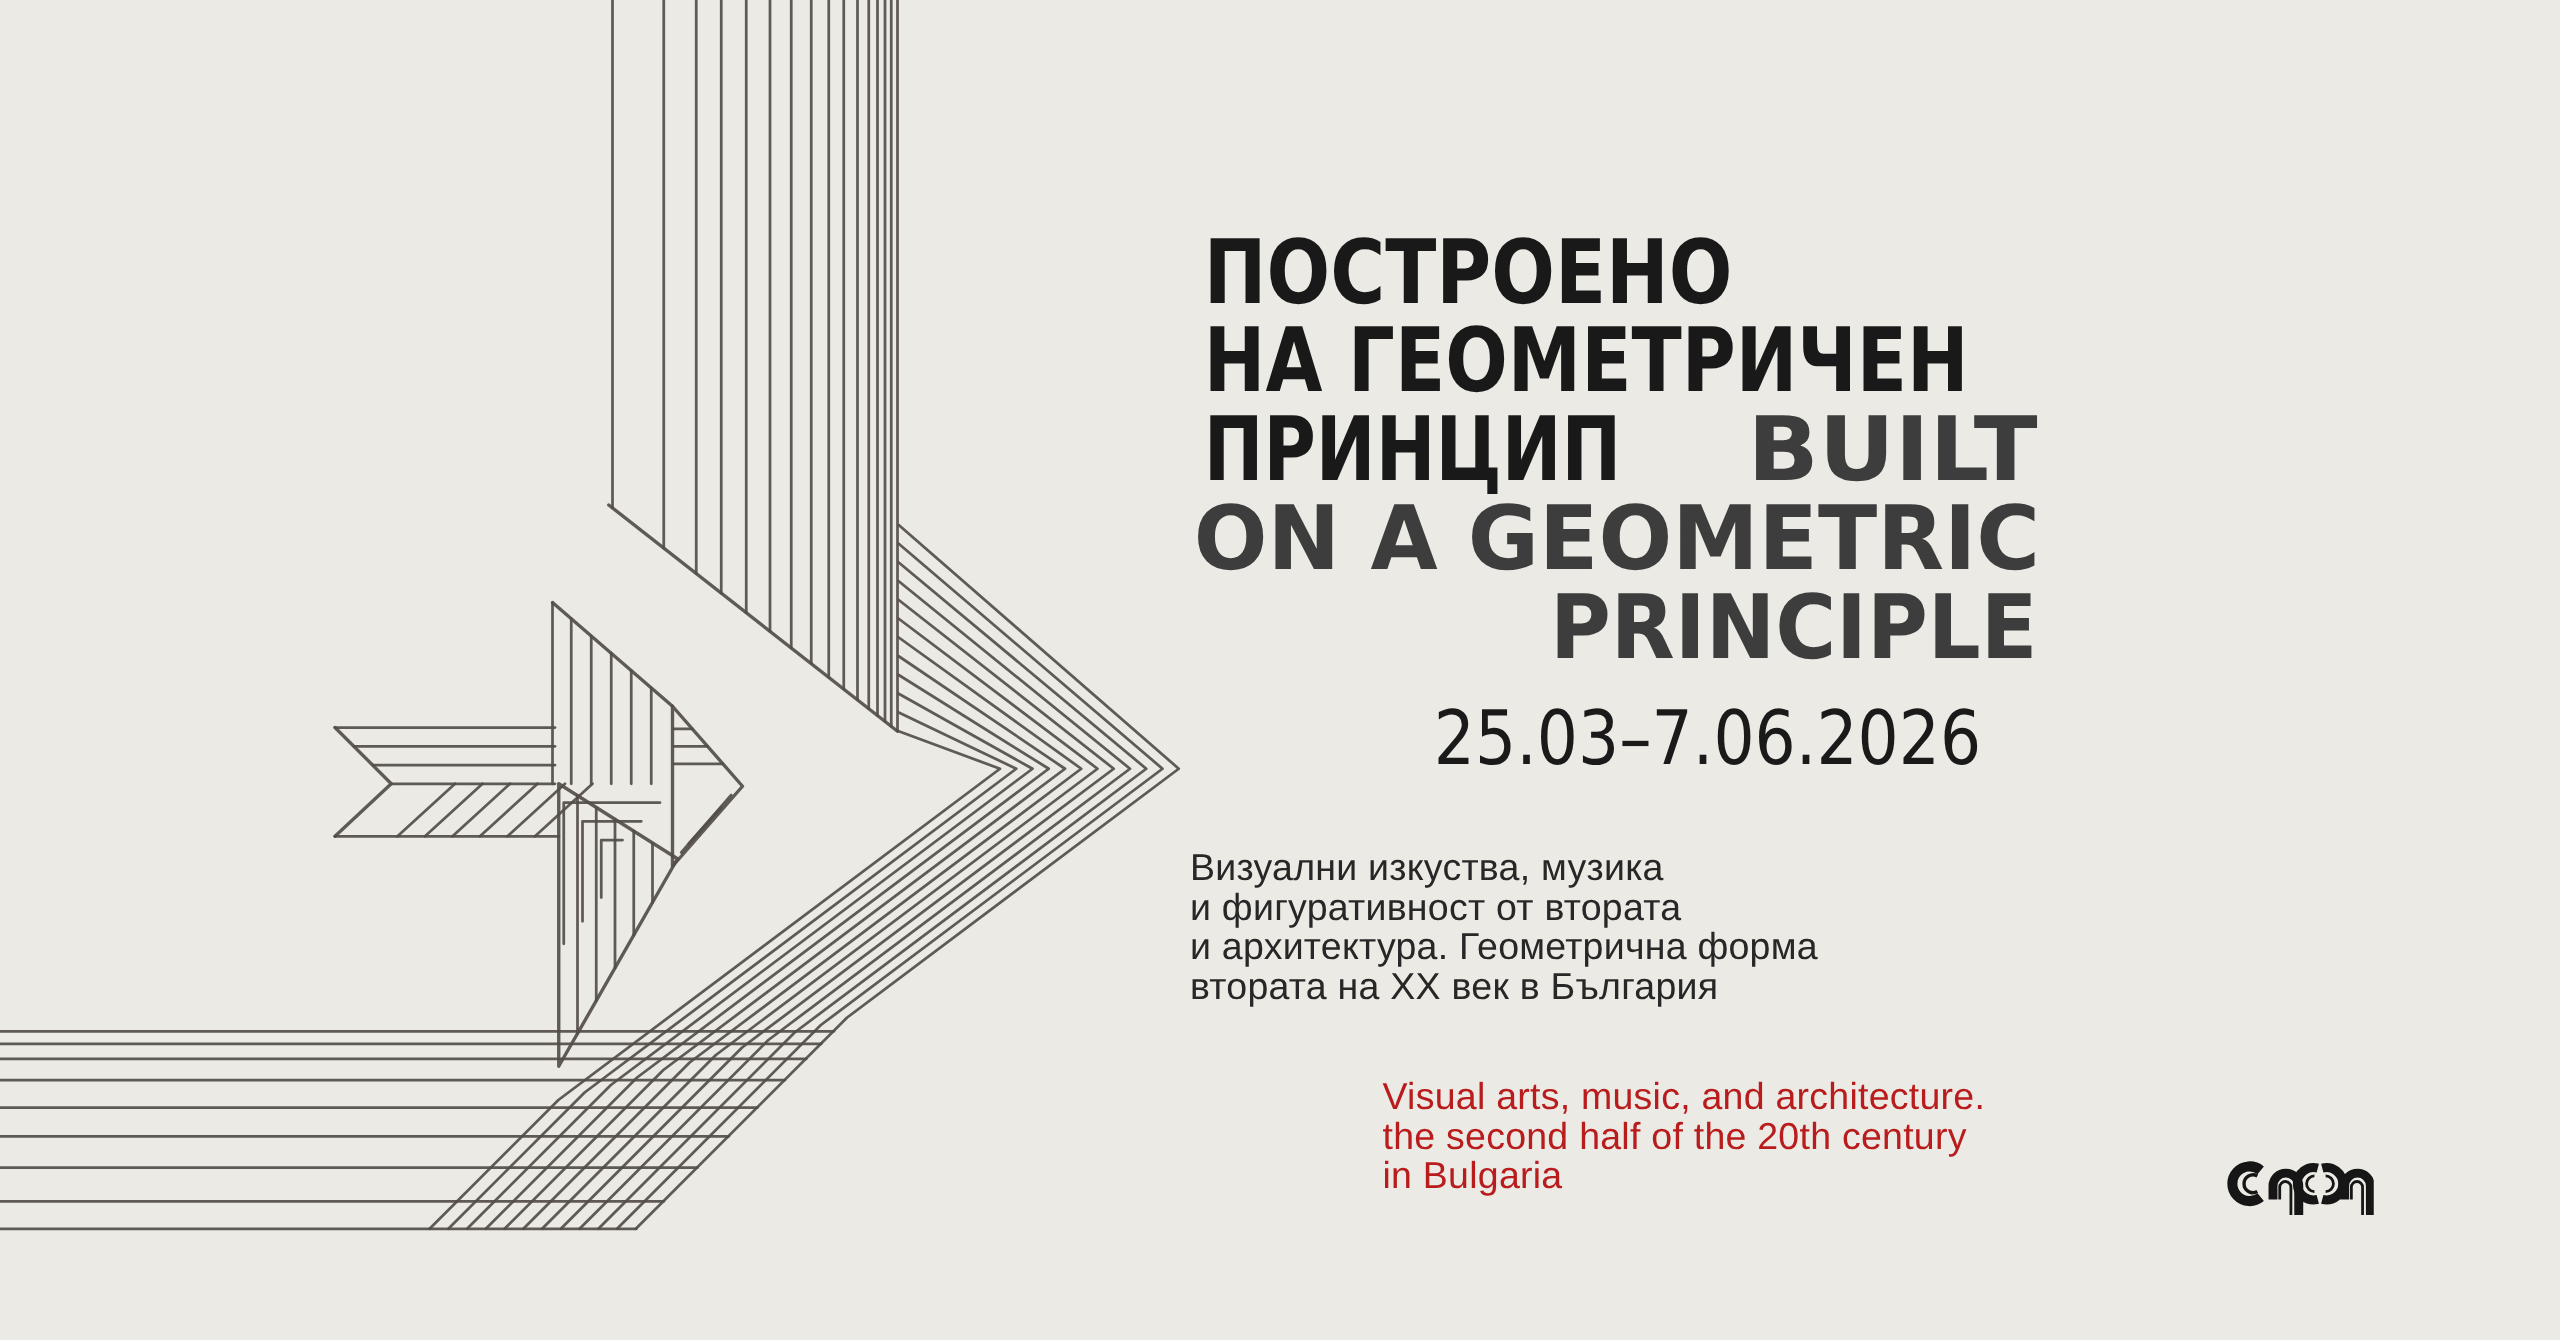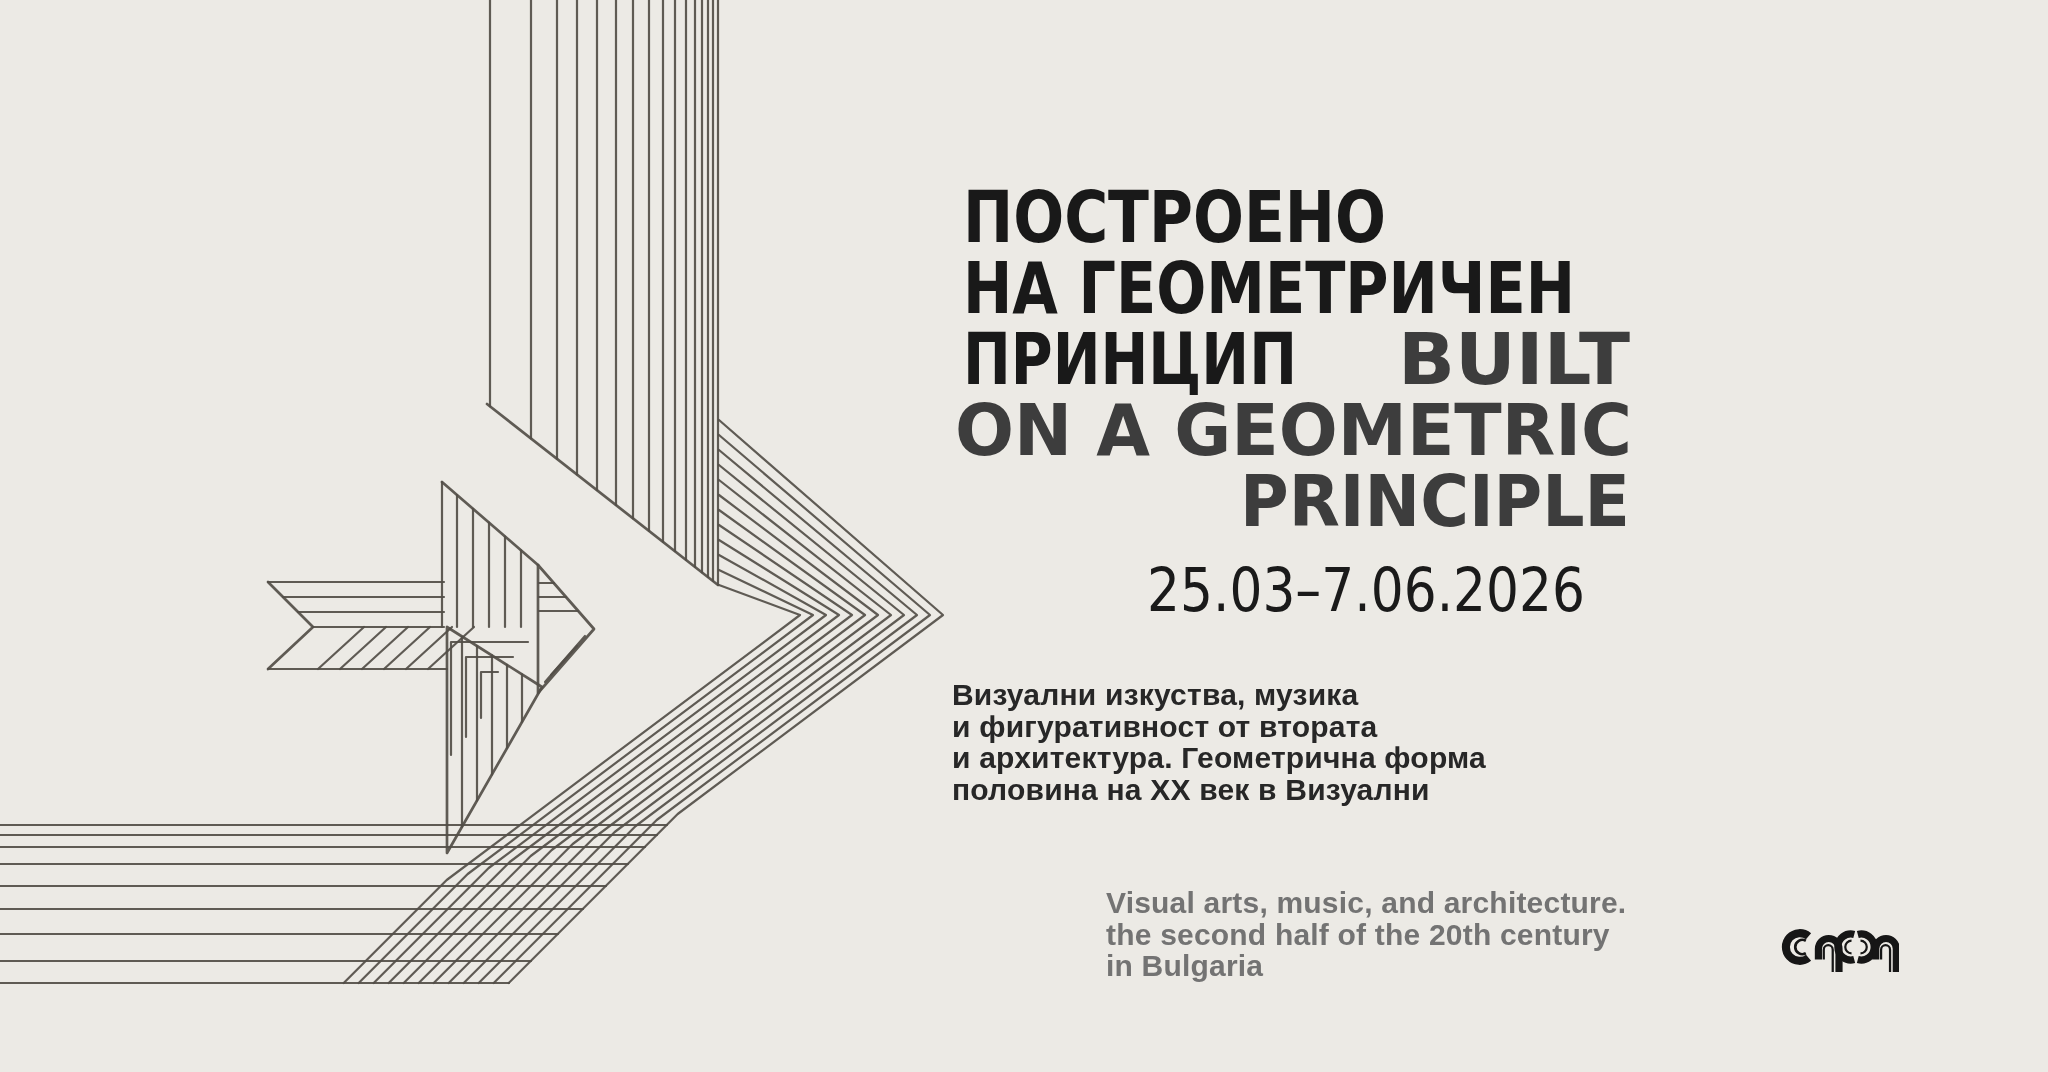--- a/index.html
+++ b/index.html
@@ -18,23 +18,23 @@
     font-family:"DejaVu Sans","Liberation Sans",sans-serif;
     font-weight:bold;font-size:71px;
   }
   
   .date-svg{position:absolute;left:1147px;top:556px;width:460px;height:72px;}
   .date-svg text{
     font-family:"DejaVu Sans","Liberation Sans",sans-serif;
     font-weight:400;font-size:60px;letter-spacing:0px;
   }
   
-  .para{position:absolute;font-size:30px;line-height:31.5px;letter-spacing:.2px;font-weight:bold;}
+  .para{position:absolute;font-size:30px;line-height:31.5px;letter-spacing:.2px;}
   .para-bg{left:952px;top:679px;color:#272727;}
-  .para-en{left:1106px;top:862px;color:#737373;margin-top:25px;}
+  .para-en{left:1106px;top:862px;color:#b91c1c;}
   
   .logo-svg{position:absolute;left:1779px;top:917px;width:120px;height:60px;}
   .logo-svg path{fill:none;stroke:var(--logo,#161616);}
 </style>
 </head>
 <body style="background: rgb(236, 234, 229);">
 
 <svg class="art" viewBox="0 0 2048 1072" aria-hidden="true">
     <path d="M490,-4 L490,406.3"></path>
     <path d="M531,-4 L531,438.5"></path>
@@ -120,21 +120,21 @@
 </svg>
 
 <svg class="date-svg" viewBox="0 0 460 72">
   <text x="0" y="55" textLength="438" lengthAdjust="spacingAndGlyphs" fill="#1a1a1a">25.03–7.06.2026</text>
 </svg>
 
 <div class="para para-bg">
   <div>Визуални изкуства, музика</div>
   <div>и фигуративност от втората</div>
   <div>и архитектура. Геометрична форма</div>
-  <div>половина на ХХ век в Визуални</div>
+  <div>втората на ХХ век в България</div>
 </div>
 
 <div class="para para-en">
   <div>Visual arts, music, and architecture.</div>
   <div>the second half of the 20th century</div>
   <div>in Bulgaria</div>
 </div>
 
 <svg class="logo-svg" viewBox="0 0 134 62">
 

